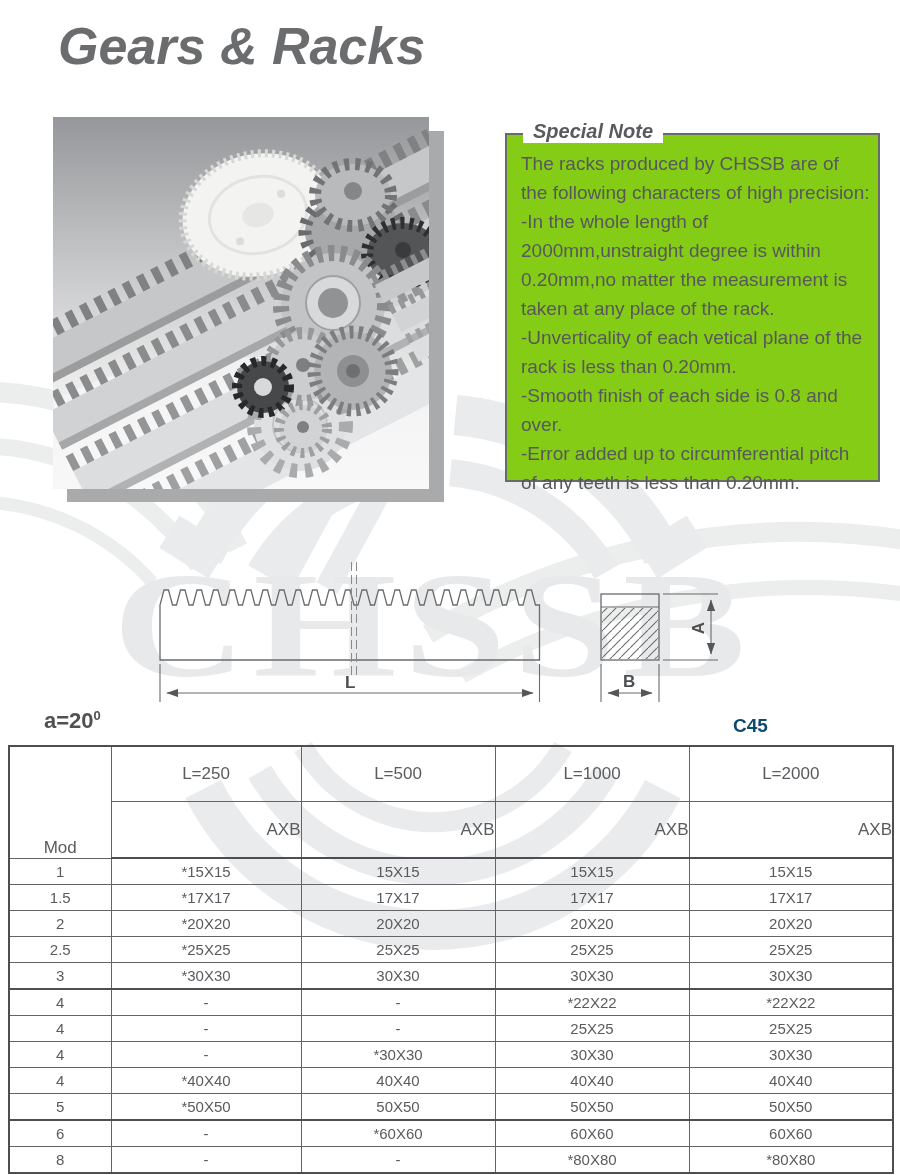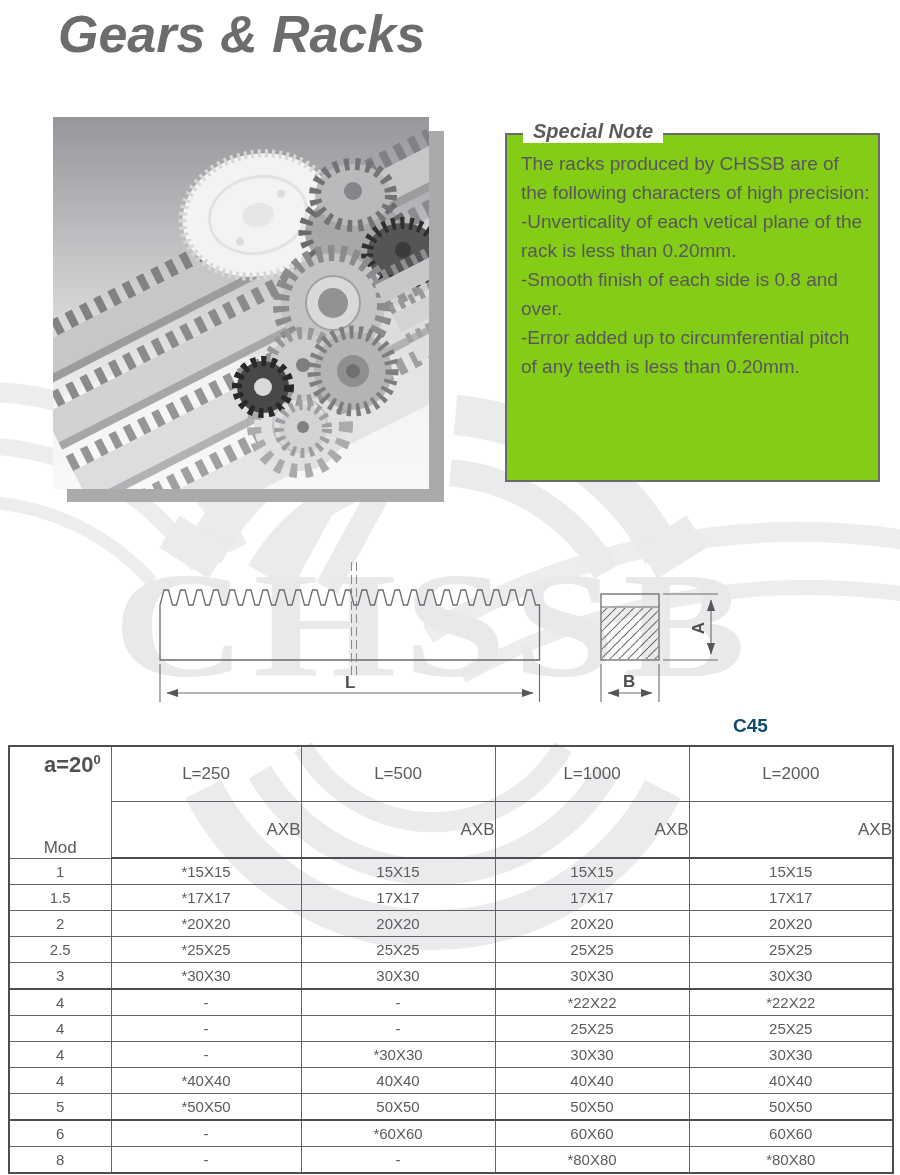--- a/index.html
+++ b/index.html
@@ -7,21 +7,21 @@
     position:relative; width:900px; height:1175px; overflow:hidden;
     background:#ffffff; font-family:"Liberation Sans", sans-serif;
   }
   svg { display:block; }
 
   
   #watermark { position:absolute; left:0; top:0; width:900px; height:1175px; z-index:0; }
 
   
   #page-title {
-    position:absolute; left:58px; top:4px; z-index:3;
+    position:absolute; left:58px; top:16px; z-index:3;
     font-size:52px; font-weight:bold; font-style:italic;
     color:#6a6c6e; letter-spacing:0px; white-space:nowrap;
   }
 
   
   #photo-shadow { position:absolute; left:67px; top:131px; width:377px; height:371px; background:#a8aaac; z-index:1; }
   #product-photo { position:absolute; left:53px; top:117px; width:376px; height:372px; z-index:2; }
 
   
   #special-note {
@@ -36,21 +36,21 @@
   #special-note p {
     margin:0; font-size:19px; line-height:29px; color:#57585b;
   }
 
   
   #drawing { position:absolute; left:0; top:540px; width:900px; height:185px; z-index:2; }
 
   
   #pressure-angle {
     position:absolute; left:44px; top:708px; z-index:3;
-    font-size:22px; font-weight:bold; color:#505154;margin-top:44px;
+    font-size:22px; font-weight:bold; color:#505154;
   }
   #pressure-angle sup { font-size:13px; }
   #material-label {
     position:absolute; left:733px; top:715px; z-index:3;
     font-size:19px; font-weight:bold; color:#0c4a6e;
   }
 
   
   #spec-table-wrap { position:absolute; left:8px; top:745px; z-index:2; }
   table.spec {
@@ -208,20 +208,21 @@
         <line x1="0" y1="-5" x2="160" y2="-5" stroke="#a7a8aa" stroke-width="10" stroke-dasharray="5 6"></line>
         <rect x="0" y="0" width="160" height="18" fill="#e3e4e6"></rect>
       </g>
     </g>
   </svg>
 
   <div id="special-note">
     <span class="legend">Special Note</span>
     <div class="note-body">
       <p>The racks produced by CHSSB are of the following characters of high precision:</p>
+      <p>-In the whole length of 2000mm,unstraight degree is within 0.20mm,no matter the measurement is taken at any place of the rack.</p>
       <p>-Unverticality of each vetical plane of the rack is less than 0.20mm.</p>
       <p>-Smooth finish of each side is 0.8 and over.</p>
       <p>-Error added up to circumferential pitch of any teeth is less than 0.20mm.</p>
     </div>
   </div>
 
   <svg id="drawing" viewBox="0 540 900 185">
     <defs>
       <marker id="arr" viewBox="0 0 10 7" refX="9.5" refY="3.5" markerWidth="11" markerHeight="8" orient="auto-start-reverse">
         <path d="M0 0 L10 3.5 L0 7 Z" fill="#55565a"></path>

